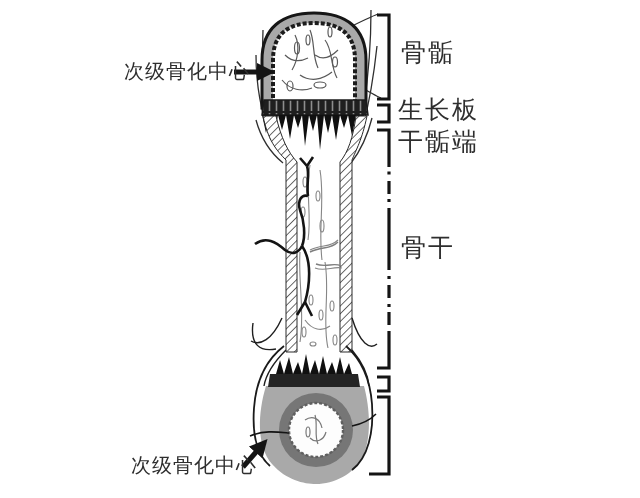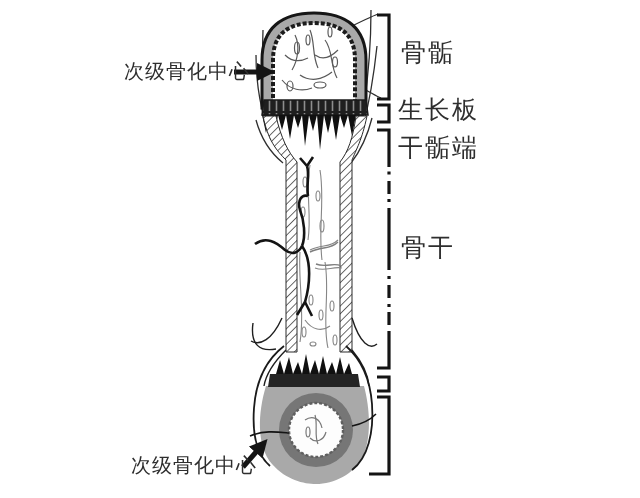--- a/index.html
+++ b/index.html
@@ -156,18 +156,18 @@
       <path d="M243,467 L257,451" stroke-width="5" marker-end="url(#ah)"></path>
     </g>
   </svg>
 
   <div class="lbl" style="left:124px;top:60px;">次级骨化中心</div>
 
   <div class="lbl right" style="left:401px;top:42px;">骨骺</div>
 
   <div class="lbl right" style="left:398px;top:99px;">生长板</div>
 
-  <div class="lbl right" style="left:398px;top:137px;">干骺端</div>
+  <div class="lbl right" style="left:398px;top:131px;">干骺端</div>
 
   <div class="lbl right" style="left:401px;top:237px;">骨干</div>
 
   <div class="lbl" style="left:131px;top:454px;">次级骨化中心</div>
 </div>
 
 </body></html>

